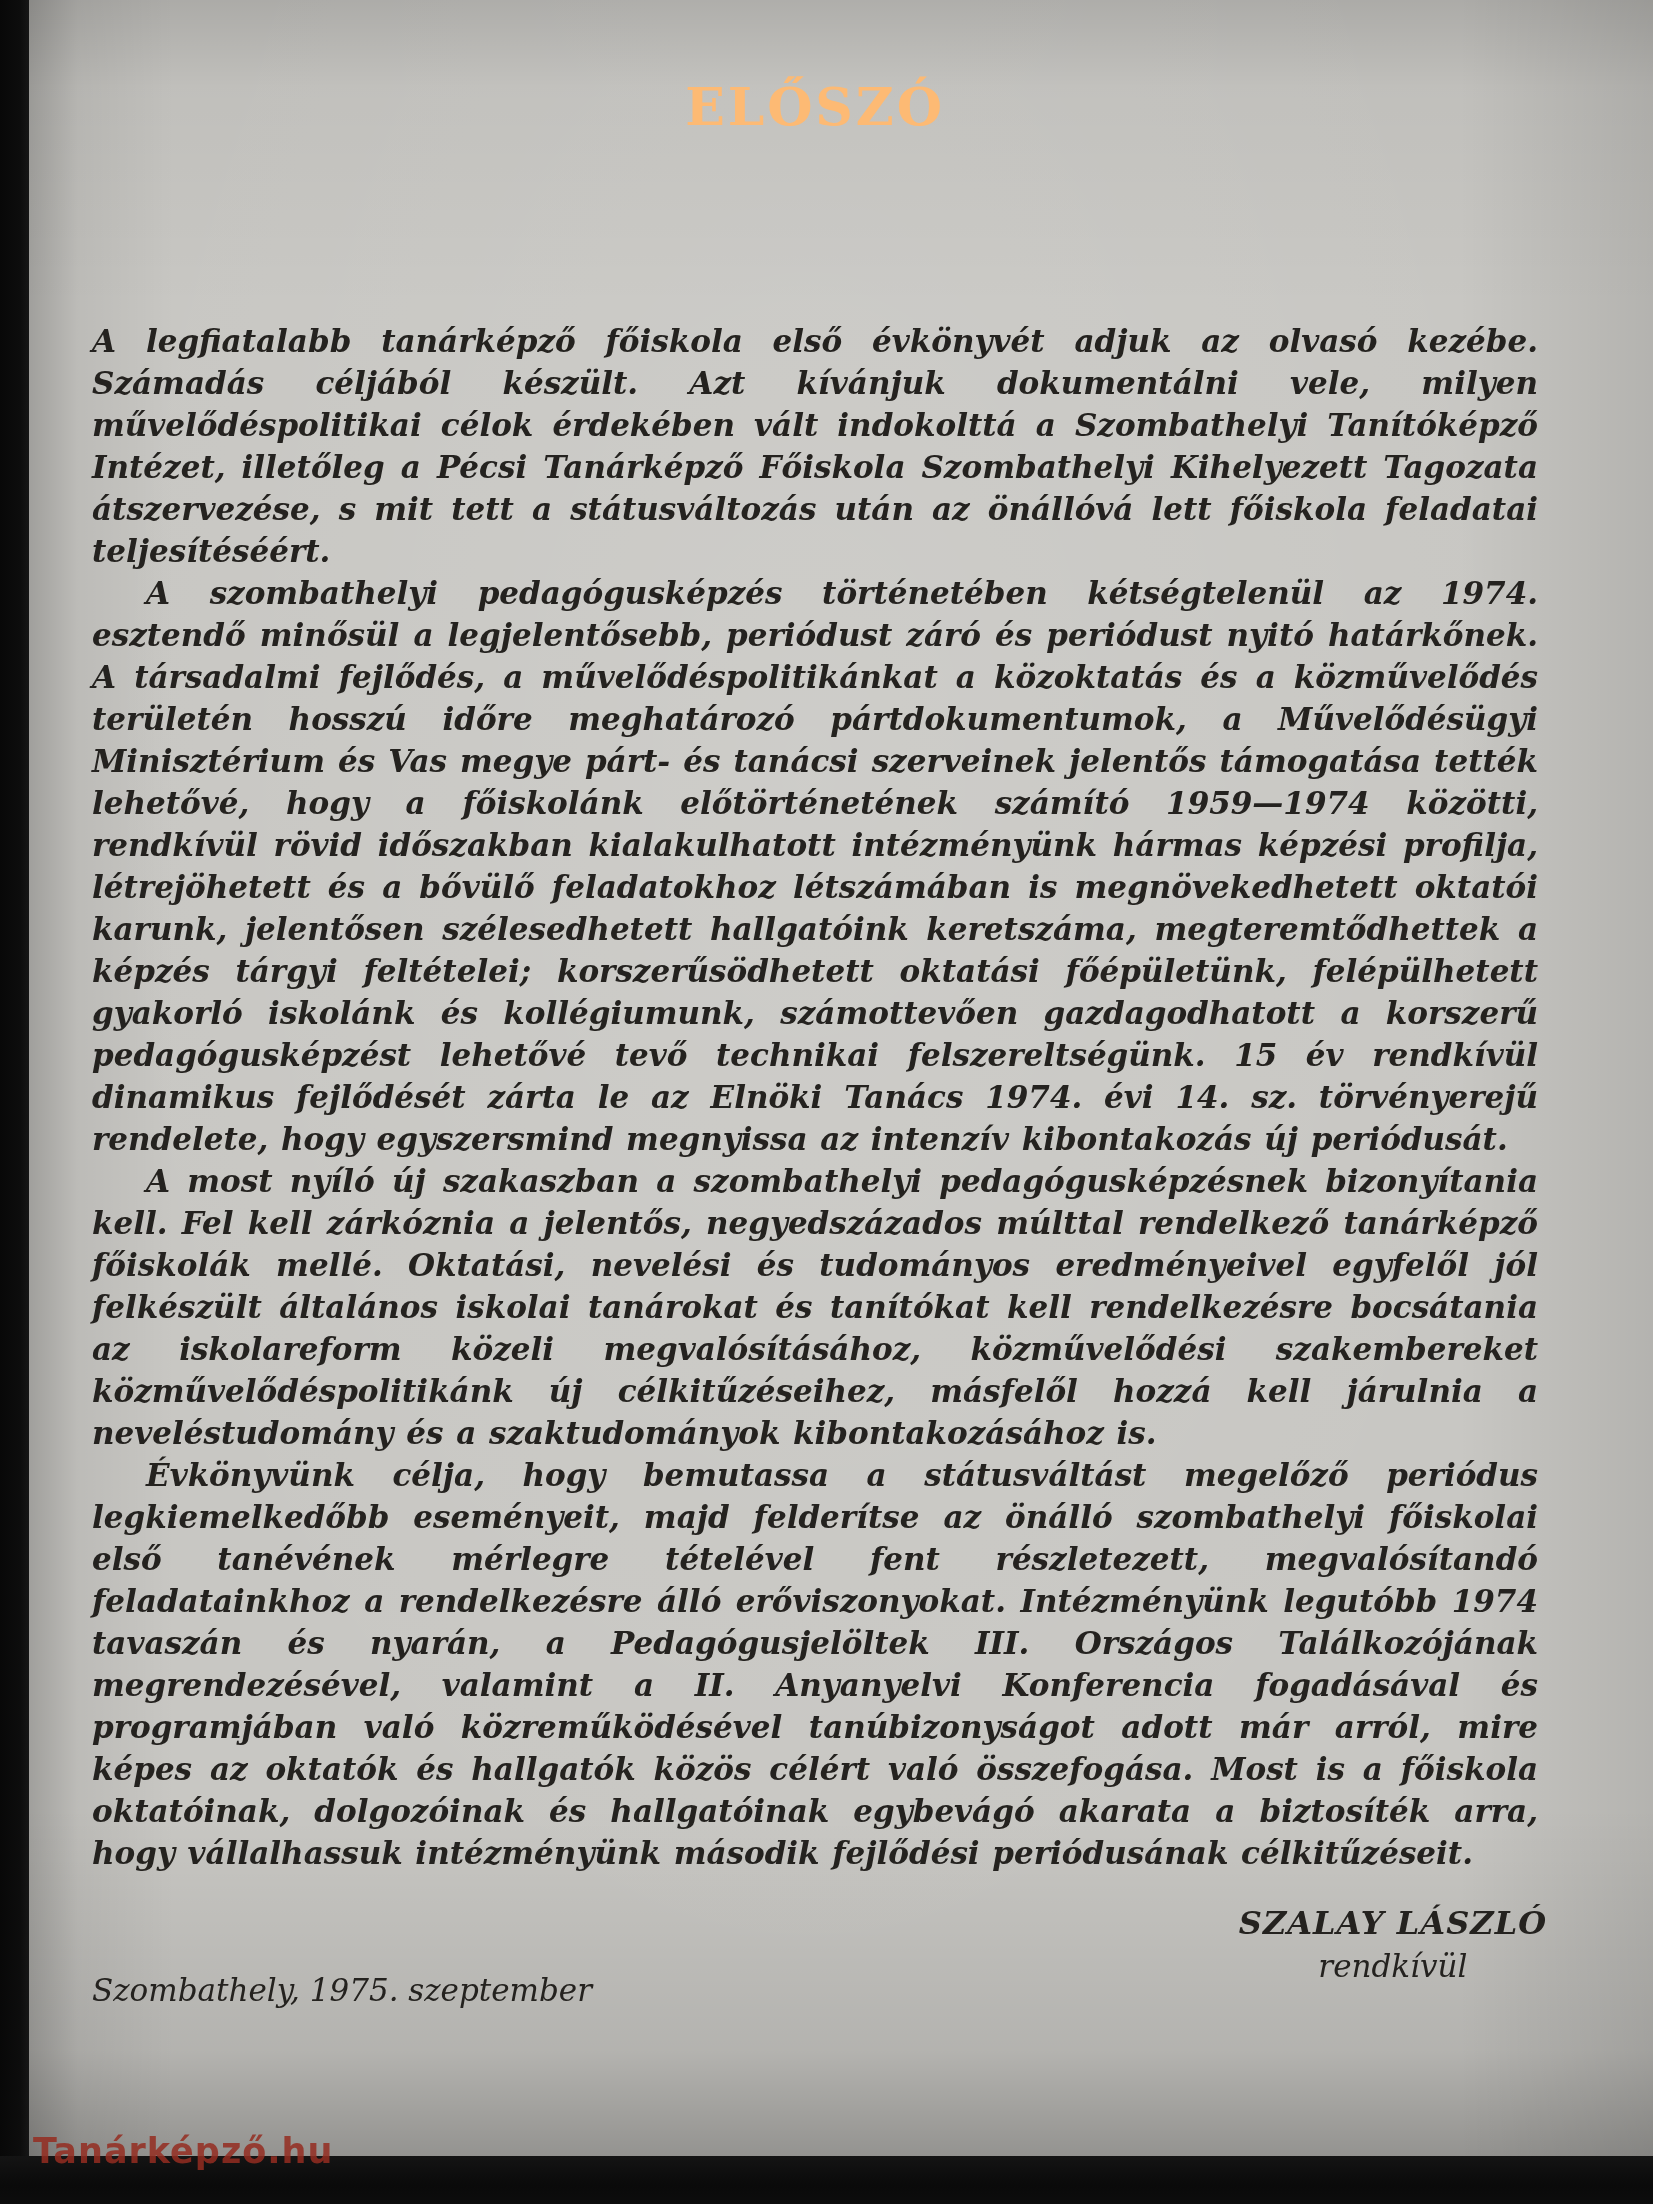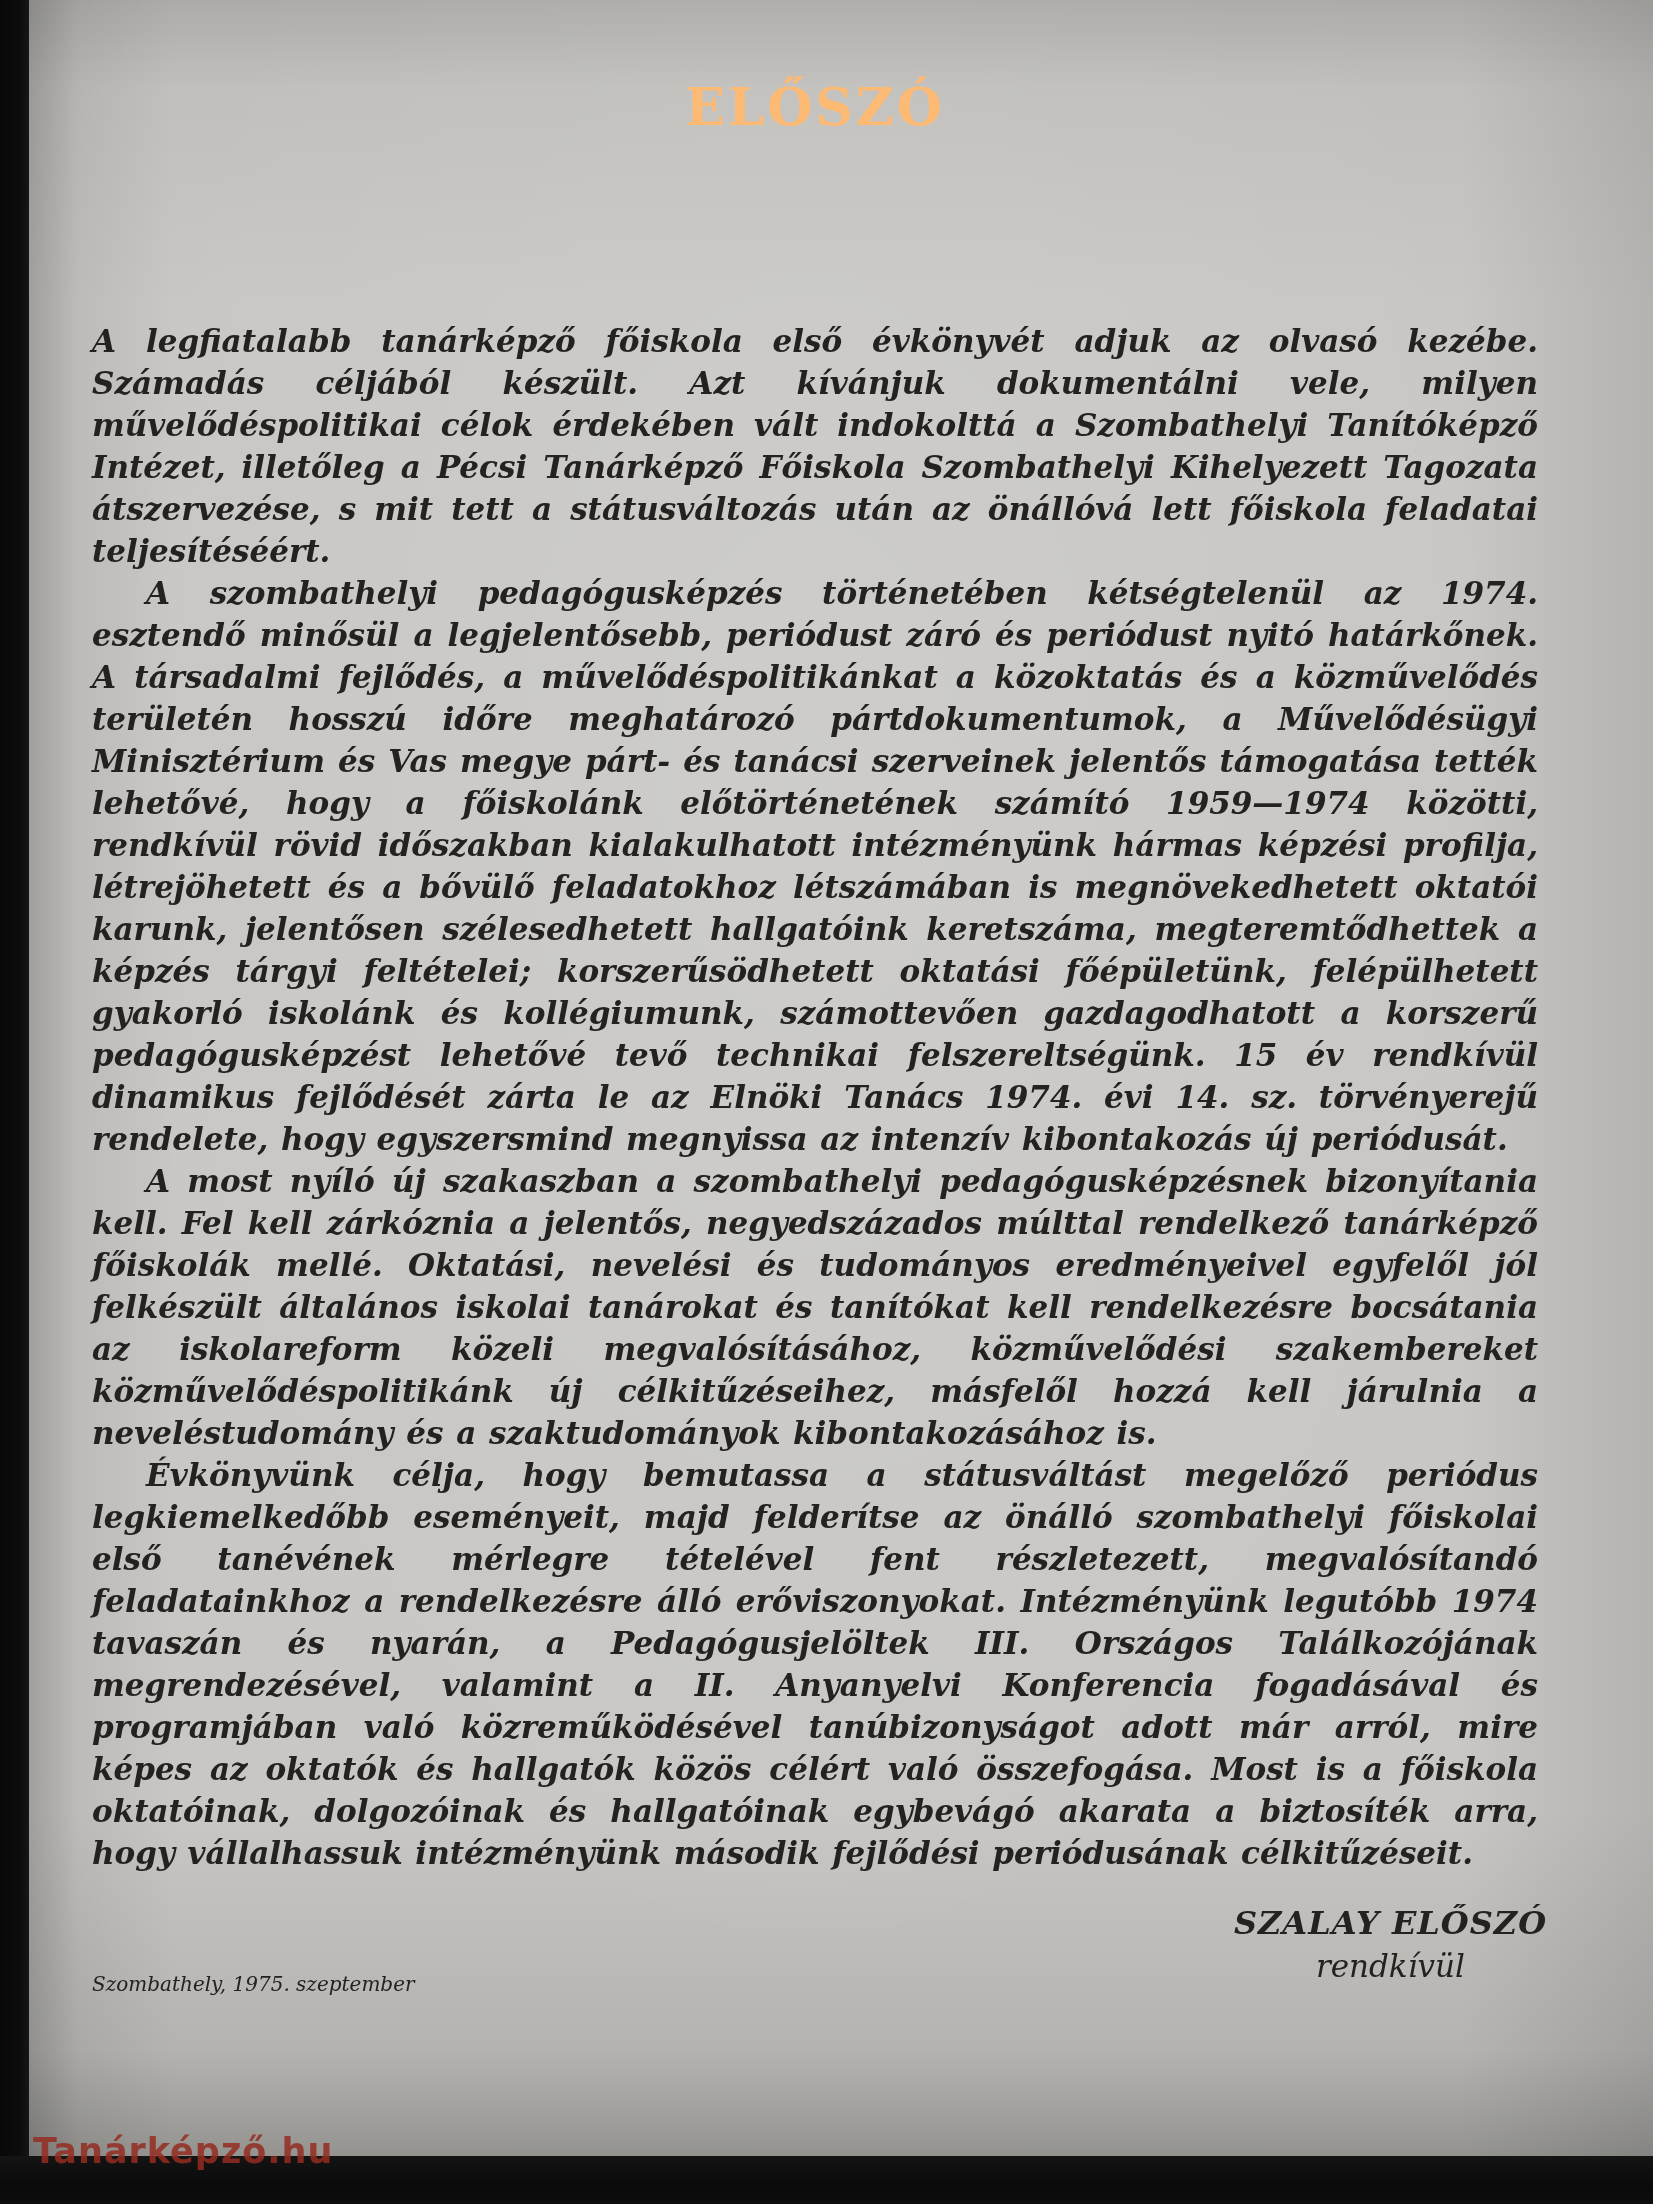--- a/index.html
+++ b/index.html
@@ -91,21 +91,21 @@
   .signature .sig-role {
     font-size: 31px;
     margin-top: 5.8px;
   }
   .dateline {
     position: absolute;
     left: 92px;
     top: 1972px;
     z-index: 2;
     font-style: italic;
-    font-size: 20px;
+    font-size: 31px;
     color: #24221f;
   }
   .watermark {
     position: absolute;
     left: 33px;
     top: 2131px;
     z-index: 4;
     font-family: "DejaVu Sans", "Liberation Sans", sans-serif;
     font-weight: bold;
     font-size: 35px;
@@ -121,21 +121,21 @@
 <h1 class="title">ELŐSZÓ</h1>
 
 <div class="text-block">
   <p>A legfiatalabb tanárképző főiskola első évkönyvét adjuk az olvasó kezébe. Számadás céljából készült. Azt kívánjuk dokumentálni vele, milyen művelődéspolitikai célok érdekében vált indokolttá a Szombathelyi Tanítóképző Intézet, illetőleg a Pécsi Tanárképző Főiskola Szombathelyi Kihelyezett Tagozata átszervezése, s mit tett a státusváltozás után az önállóvá lett főiskola feladatai teljesítéséért.</p>
   <p class="indent">A szombathelyi pedagógusképzés történetében kétségtelenül az 1974. esztendő minősül a legjelentősebb, periódust záró és periódust nyitó határkőnek. A társadalmi fejlődés, a művelődéspolitikánkat a közoktatás és a közművelődés területén hosszú időre meghatározó pártdokumentumok, a Művelődésügyi Minisztérium és Vas megye párt- és tanácsi szerveinek jelentős támogatása tették lehetővé, hogy a főiskolánk előtörténetének számító 1959—1974 közötti, rendkívül rövid időszakban kialakulhatott intézményünk hármas képzési profilja, létrejöhetett és a bővülő feladatokhoz létszámában is megnövekedhetett oktatói karunk, jelentősen szélesedhetett hallgatóink keretszáma, megteremtődhettek a képzés tárgyi feltételei; korszerűsödhetett oktatási főépületünk, felépülhetett gyakorló iskolánk és kollégiumunk, számottevően gazdagodhatott a korszerű pedagógusképzést lehetővé tevő technikai felszereltségünk. 15 év rendkívül dinamikus fejlődését zárta le az Elnöki Tanács 1974. évi 14. sz. törvényerejű rendelete, hogy egyszersmind megnyissa az intenzív kibontakozás új periódusát.</p>
   <p class="indent">A most nyíló új szakaszban a szombathelyi pedagógusképzésnek bizonyítania kell. Fel kell zárkóznia a jelentős, negyedszázados múlttal rendelkező tanárképző főiskolák mellé. Oktatási, nevelési és tudományos eredményeivel egyfelől jól felkészült általános iskolai tanárokat és tanítókat kell rendelkezésre bocsátania az iskolareform közeli megvalósításához, közművelődési szakembereket közművelődéspolitikánk új célkitűzéseihez, másfelől hozzá kell járulnia a neveléstudomány és a szaktudományok kibontakozásához is.</p>
   <p class="indent">Évkönyvünk célja, hogy bemutassa a státusváltást megelőző periódus legkiemelkedőbb eseményeit, majd felderítse az önálló szombathelyi főiskolai első tanévének mérlegre tételével fent részletezett, megvalósítandó feladatainkhoz a rendelkezésre álló erőviszonyokat. Intézményünk legutóbb 1974 tavaszán és nyarán, a Pedagógusjelöltek III. Országos Találkozójának megrendezésével, valamint a II. Anyanyelvi Konferencia fogadásával és programjában való közreműködésével tanúbizonyságot adott már arról, mire képes az oktatók és hallgatók közös célért való összefogása. Most is a főiskola oktatóinak, dolgozóinak és hallgatóinak egybevágó akarata a biztosíték arra, hogy vállalhassuk intézményünk második fejlődési periódusának célkitűzéseit.</p>
 </div>
 
 <div class="signature">
-  <div class="sig-name">SZALAY ELŐSZÓ</div>
+  <div class="sig-name">SZALAY LÁSZLÓ</div>
   <div class="sig-role">rendkívül</div>
 </div>
 
 <div class="dateline">Szombathely, 1975. szeptember</div>
 
 <div class="watermark">Tanárképző.hu</div>
 
 <div class="edge-left"></div>
 <div class="edge-bottom"></div>
 

